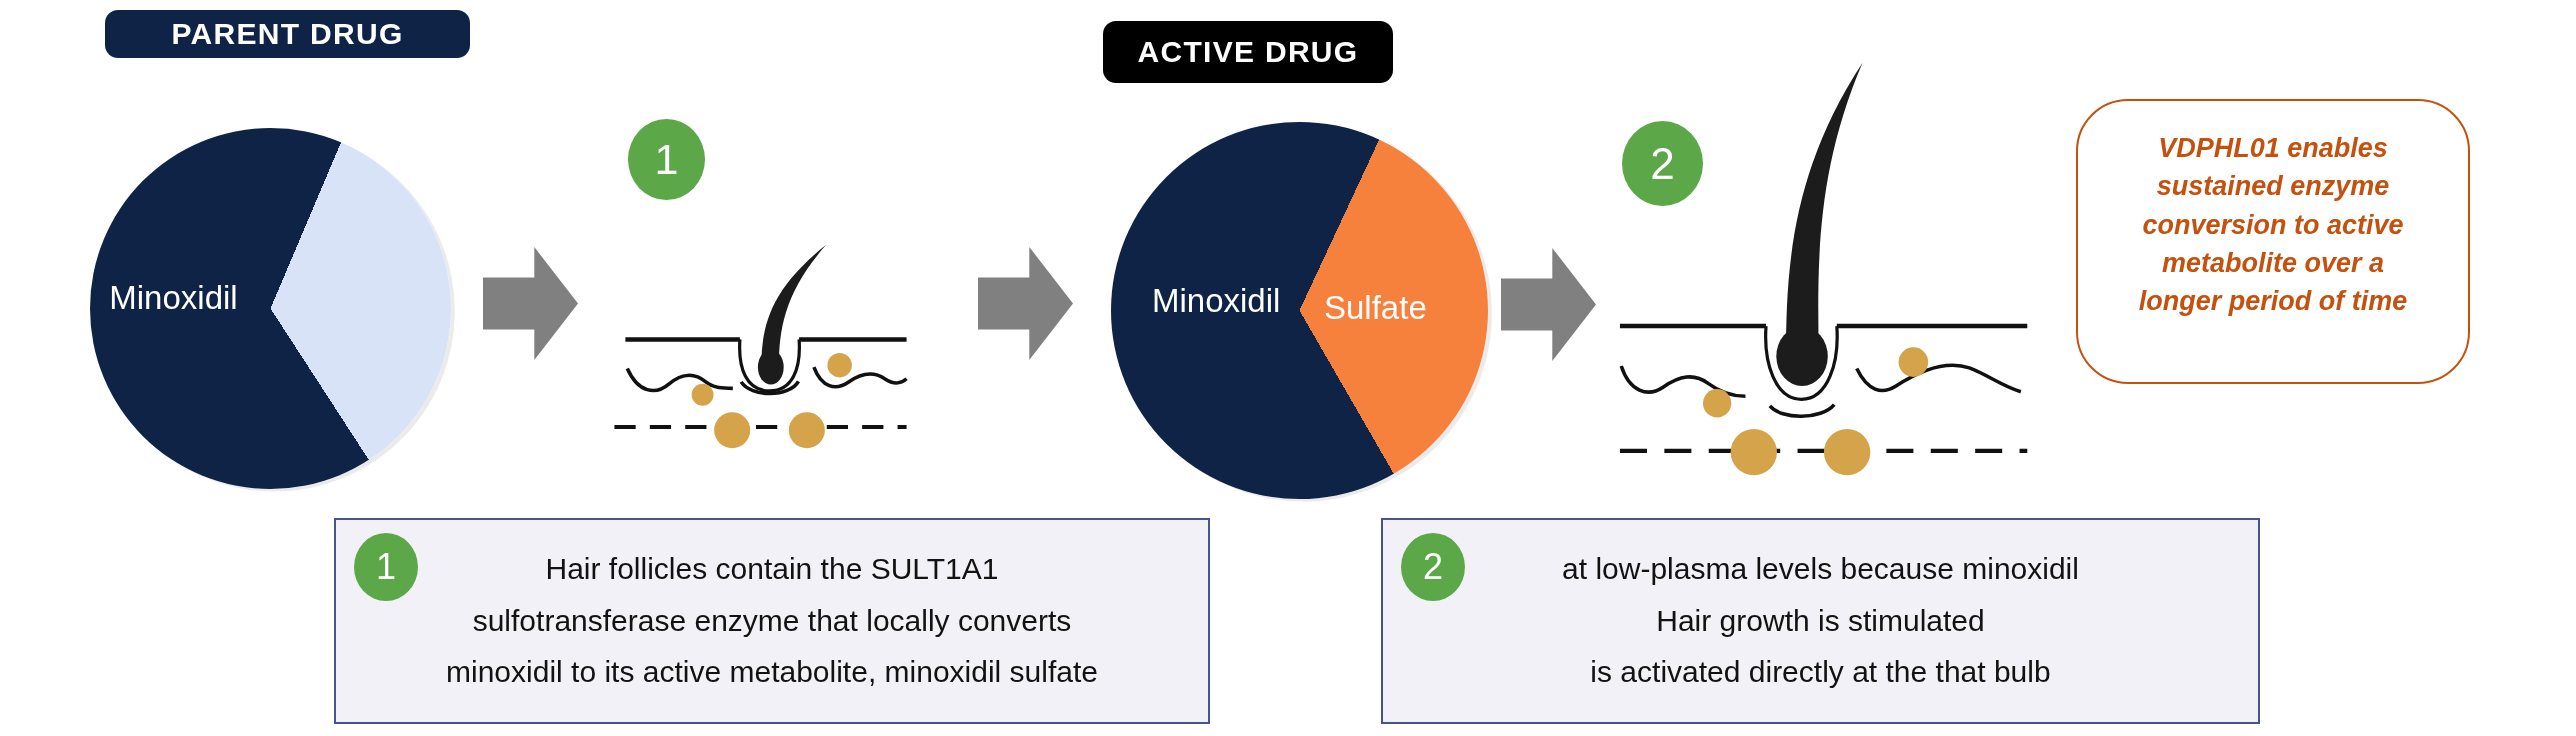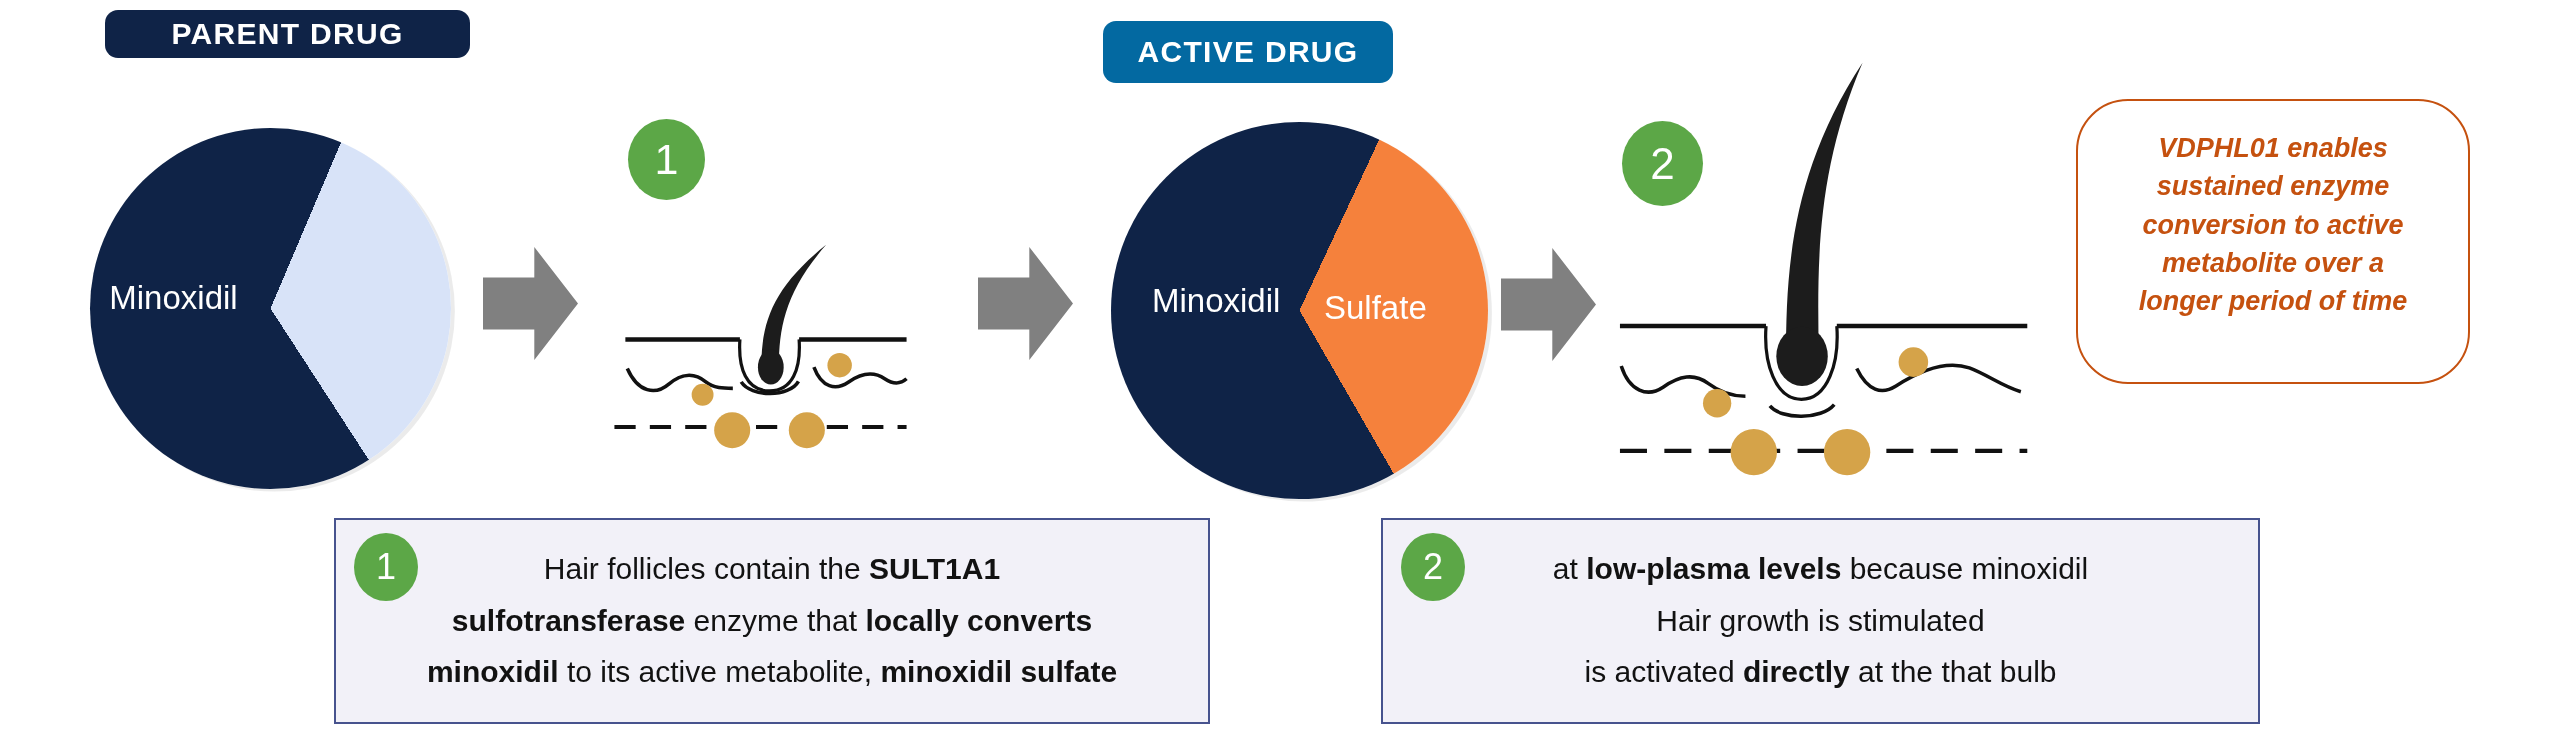--- a/index.html
+++ b/index.html
@@ -49,21 +49,21 @@
              font-size:27px;font-weight:700;font-style:italic;line-height:1.42;
              white-space:pre-line;}
 
   
   .callout{border:2.6px solid;box-sizing:border-box;}
   .callout-1{left:334px;top:518px;width:876px;height:206px;}
   .callout-2{left:1381px;top:518px;width:879px;height:206px;}
   .callout .step-circle{left:18px;top:13px;width:64px;height:68px;font-size:36px;}
   .callout-text{position:absolute;left:0;right:0;top:23px;text-align:center;
                 color:#121212;font-size:30px;line-height:1.72;}
-  .callout-text b{font-weight:700;}
+  .callout-text b{font-weight:400;}
 
   svg .ln{fill:none;stroke:#111111;}
 </style>
 </head>
 <body>
 
 <div class="abs badge badge-parent" style="background: rgb(15, 35, 71);">PARENT DRUG</div>
 
 <div class="abs pie pie-parent" style="background: conic-gradient(rgb(15, 35, 71) 0deg, rgb(15, 35, 71) 23deg, rgb(216, 227, 248) 23deg, rgb(216, 227, 248) 147deg, rgb(15, 35, 71) 147deg, rgb(15, 35, 71) 360deg);">
   <span class="pie-label">Minoxidil</span>
@@ -84,21 +84,21 @@
   <path class="ln" stroke-width="5.5" d="M318 210 C330 242, 352 247, 372 233 C392 219, 412 217, 428 228 C443 238, 453 236, 462 228"></path>
   <path class="ln" stroke-width="6.5" stroke-dasharray="33 22" d="M8 303 H462"></path>
   <circle cx="145" cy="253" r="17" fill="#d5a349"></circle>
   <circle cx="358" cy="207" r="19" fill="#d5a349"></circle>
   <circle cx="191" cy="308" r="28" fill="#d5a349"></circle>
   <circle cx="307" cy="308" r="28" fill="#d5a349"></circle>
 </svg>
 
 <div class="abs block-arrow arrow-2" style="background: rgb(128, 128, 128);"></div>
 
-<div class="abs badge badge-active" style="background: #0369a1;">ACTIVE DRUG</div>
+<div class="abs badge badge-active" style="background: #000000;">ACTIVE DRUG</div>
 
 <div class="abs pie pie-active" style="background: conic-gradient(rgb(15, 35, 71) 0deg, rgb(15, 35, 71) 25deg, rgb(245, 129, 60) 25deg, rgb(245, 129, 60) 150deg, rgb(15, 35, 71) 150deg, rgb(15, 35, 71) 360deg);">
   <span class="pie-label lbl-main">Minoxidil</span>
   <span class="pie-label lbl-wedge">Sulfate</span>
 </div>
 
 <div class="abs block-arrow arrow-3" style="background: rgb(128, 128, 128);"></div>
 
 <div class="abs step-circle step-2" style="background: rgb(92, 167, 71);">2</div>
 

